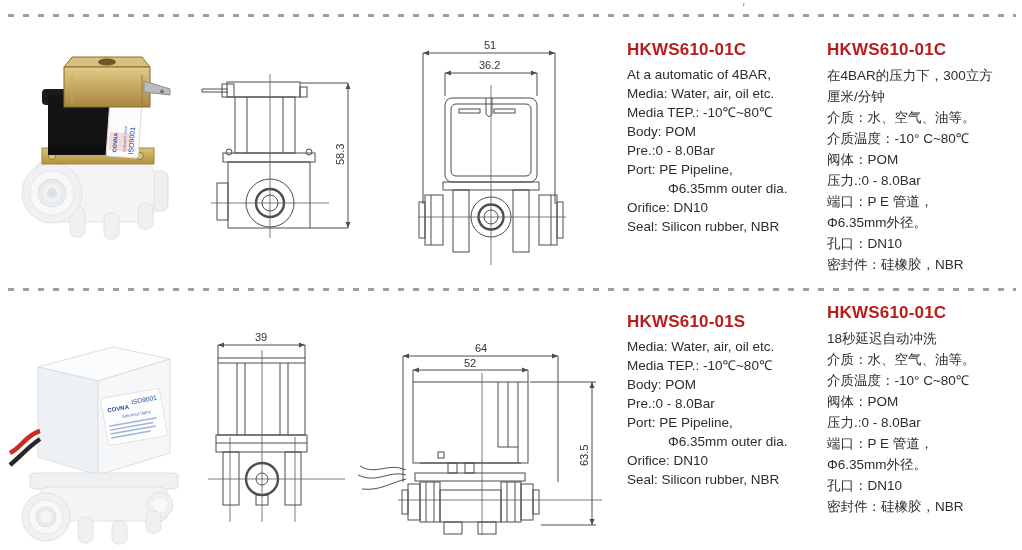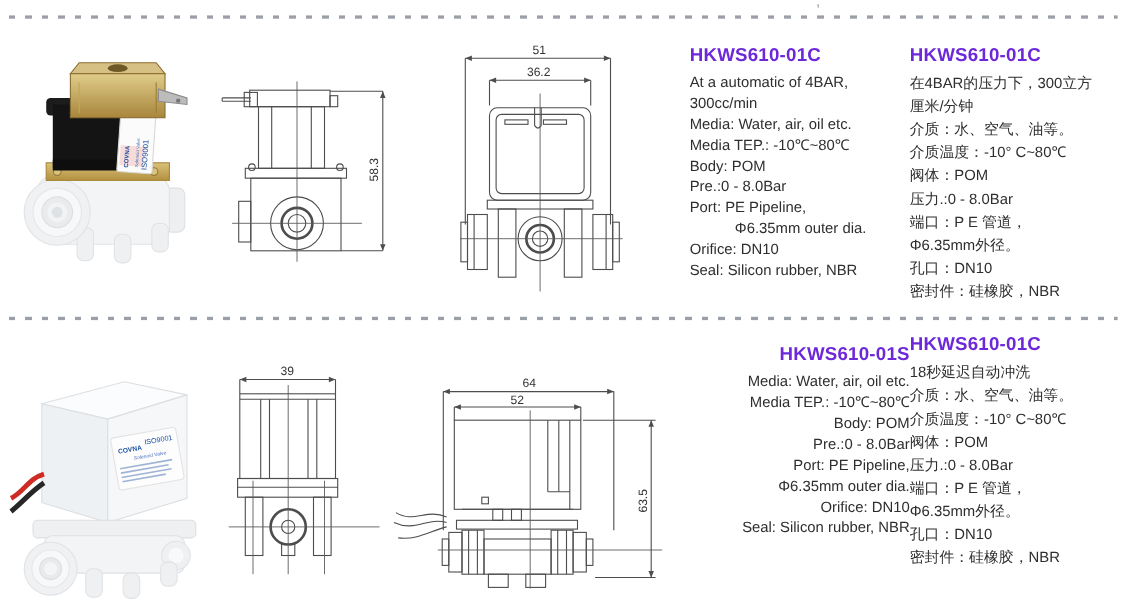--- a/index.html
+++ b/index.html
@@ -8,21 +8,21 @@
     background:#ffffff;font-family:"Liberation Sans",sans-serif;
   }
   .dashline{
     position:absolute;left:8px;width:1008px;height:3px;
     background:repeating-linear-gradient(to right,#9aa0a6 0,#9aa0a6 6px,transparent 6px,transparent 15px);
   }
   #dash-top{top:14px;}
   #dash-mid{top:288px;}
   .artifact{position:absolute;top:-6px;left:742px;font-size:12px;color:#8a8a8a;}
   .spec-col{position:absolute;width:200px;color:#2e2e2e;}
-  .spec-title{font-size:17px;font-weight:bold;color:#6d28d9;margin:0 0 5px 0;letter-spacing:.2px;white-space:nowrap;}
+  .spec-title{font-size:17px;font-weight:bold;color:#b91c1c;margin:0 0 5px 0;letter-spacing:.2px;white-space:nowrap;}
   .spec-line{font-size:13.5px;line-height:19px;white-space:nowrap;}
   .zh .spec-line{line-height:21px;}
   .indent{padding-left:41px;}
   .indent-sm{padding-left:4px;}
   .figure{position:absolute;}
   svg{display:block;}
   .dwg line,.dwg rect,.dwg circle,.dwg path,.dwg polyline{stroke:#4d4d4d;stroke-width:1;fill:none;}
   .dwg .thick{stroke-width:2.4;}
   .dwg .cl{stroke:#5a5a5a;stroke-width:.8;}
   .dwg .arr{fill:#4d4d4d;stroke:none;}
@@ -152,21 +152,20 @@
       <line x1="133" y1="159" x2="133" y2="209"></line>
   <rect x="139" y="166" width="6" height="36"></rect>
   <line class="cl" x1="0" y1="181" x2="148" y2="181"></line>
   <line class="cl" x1="73" y1="49" x2="73" y2="229"></line>
 </svg>
 </div>
 
 <div class="spec-col en" style="left:627px;top:40px;">
   <h3 class="spec-title">HKWS610-01C</h3>
   <div class="spec-line">At a automatic of 4BAR,</div>
-  <div class="spec-line">300cc/min</div>
   <div class="spec-line">Media: Water, air, oil etc.</div>
   <div class="spec-line">Media TEP.: -10℃~80℃</div>
   <div class="spec-line">Body: POM</div>
   <div class="spec-line">Pre.:0 - 8.0Bar</div>
   <div class="spec-line">Port: PE Pipeline,</div>
   <div class="spec-line indent">Φ6.35mm outer dia.</div>
   <div class="spec-line">Orifice: DN10</div>
   <div class="spec-line">Seal: Silicon rubber, NBR</div>
 </div>
 
@@ -293,21 +292,21 @@
   <line class="cl" x1="40" y1="158" x2="244" y2="158"></line>
   <line x1="172" y1="40" x2="238" y2="40"></line>
   <line x1="183" y1="183" x2="238" y2="183"></line>
   <line x1="234" y1="40" x2="234" y2="183"></line>
   <polygon class="arr" points="234,40 231.5,46 236.5,46"></polygon>
   <polygon class="arr" points="234,183 231.5,177 236.5,177"></polygon>
   <text transform="translate(230,124) rotate(-90)">63.5</text>
 </svg>
 </div>
 
-<div class="spec-col en" style="left:627px;top:312px;text-align:right;">
+<div class="spec-col en" style="left:627px;top:312px;">
   <h3 class="spec-title">HKWS610-01S</h3>
   <div class="spec-line">Media: Water, air, oil etc.</div>
   <div class="spec-line">Media TEP.: -10℃~80℃</div>
   <div class="spec-line">Body: POM</div>
   <div class="spec-line">Pre.:0 - 8.0Bar</div>
   <div class="spec-line">Port: PE Pipeline,</div>
   <div class="spec-line indent">Φ6.35mm outer dia.</div>
   <div class="spec-line">Orifice: DN10</div>
   <div class="spec-line">Seal: Silicon rubber, NBR</div>
 </div>

